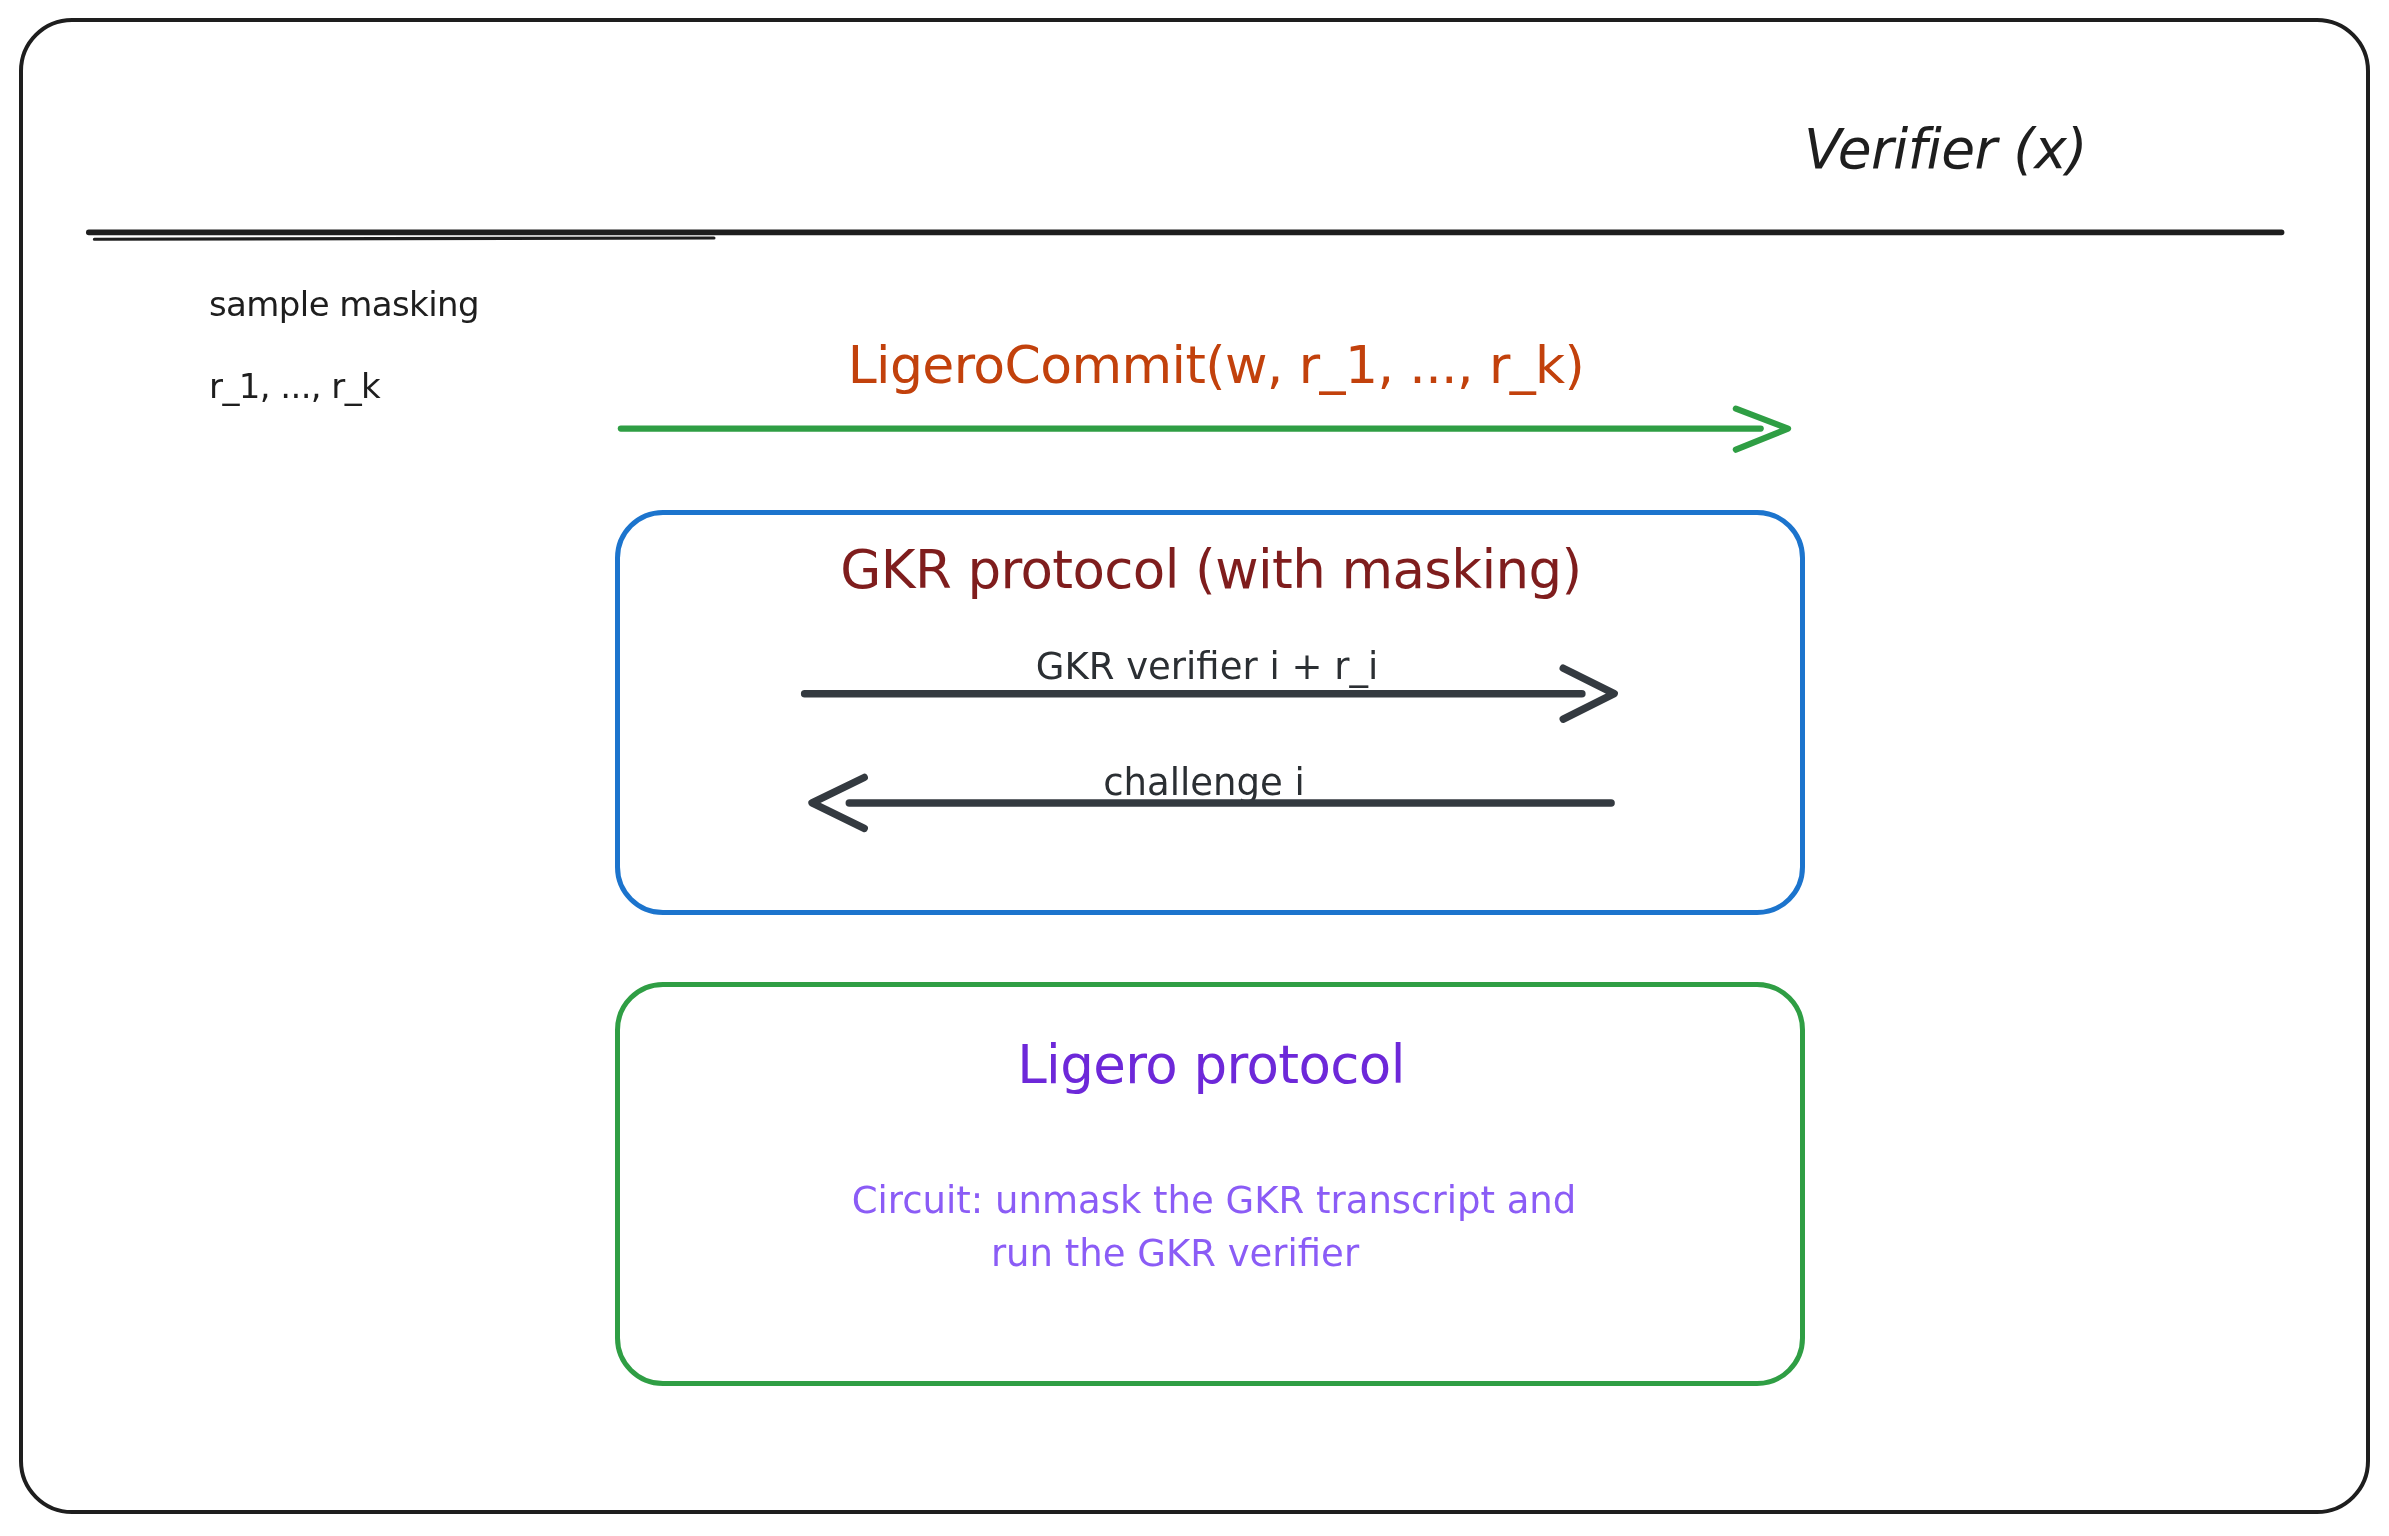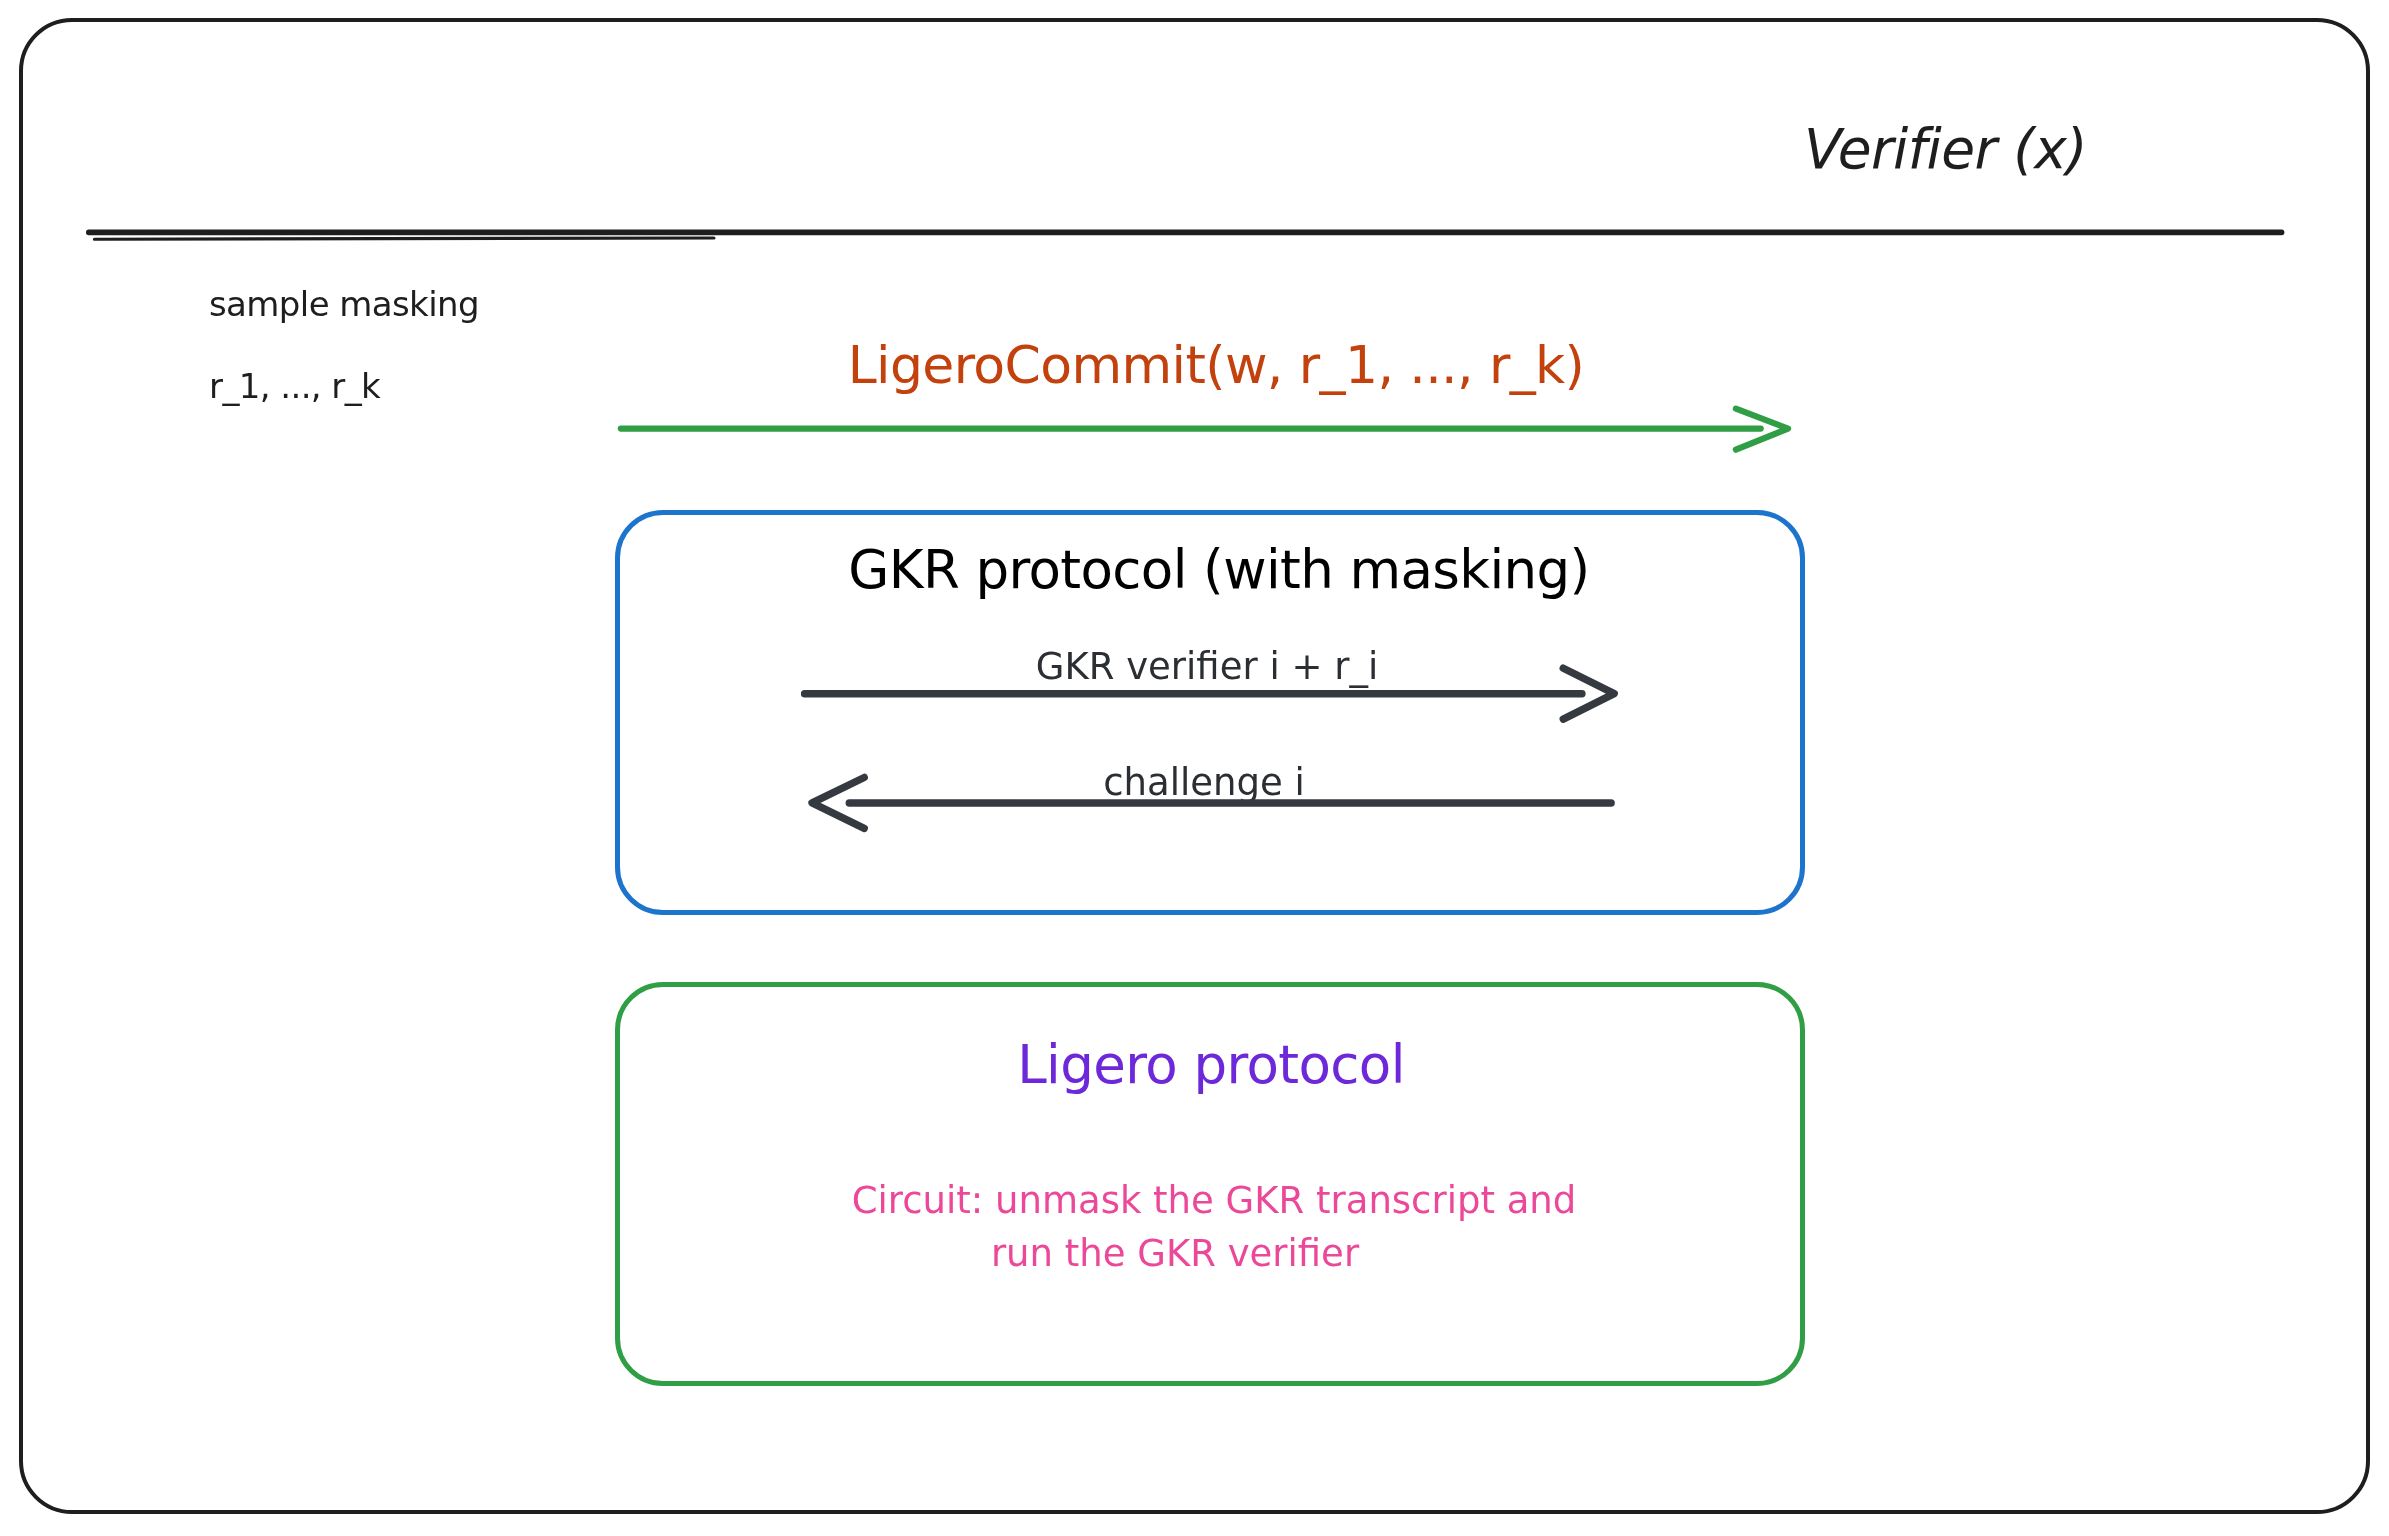--- a/index.html
+++ b/index.html
@@ -59,30 +59,30 @@
     width: 1190px;
     height: 405px;
     box-sizing: border-box;
     border-radius: 48px;
     background: transparent;
   }
   #gkr-box    { top: 510px;  border: 5px solid #1c74cd; }
   #ligero-box { top: 982px; height: 404px; border: 5px solid #2f9e44; }
 
   .box-title { font-size: 53px; letter-spacing: -0.6px; }
-  #gkr-title    { left: 1211px; top: 539px;  color: #000000; margin-left: 8px; }
+  #gkr-title    { left: 1211px; top: 539px;  color: #7f1d1d; }
   #ligero-title { left: 1211px; top: 1034px; color: #6d28d9; text-align: center; }
 
   
   .msg-label { font-size: 37px; color: #2b2f33; }
   #gkr-msg1-label      { left: 1207px; top: 645px; }
   #gkr-msg2-label      { left: 1204px; top: 761px; }
 
   
-  .body-line { font-size: 37px; color: #ec4899; }
+  .body-line { font-size: 37px; color: #8b5cf6; }
   #ligero-note-line1 { left: 1214px; top: 1179px; }
   #ligero-note-line2 { left: 1175px; top: 1232px; text-align: right; }
 
   
   #arrow-layer {
     position: absolute;
     left: 0; top: 0;
     width: 2389px; height: 1537px;
     pointer-events: none;
   }

